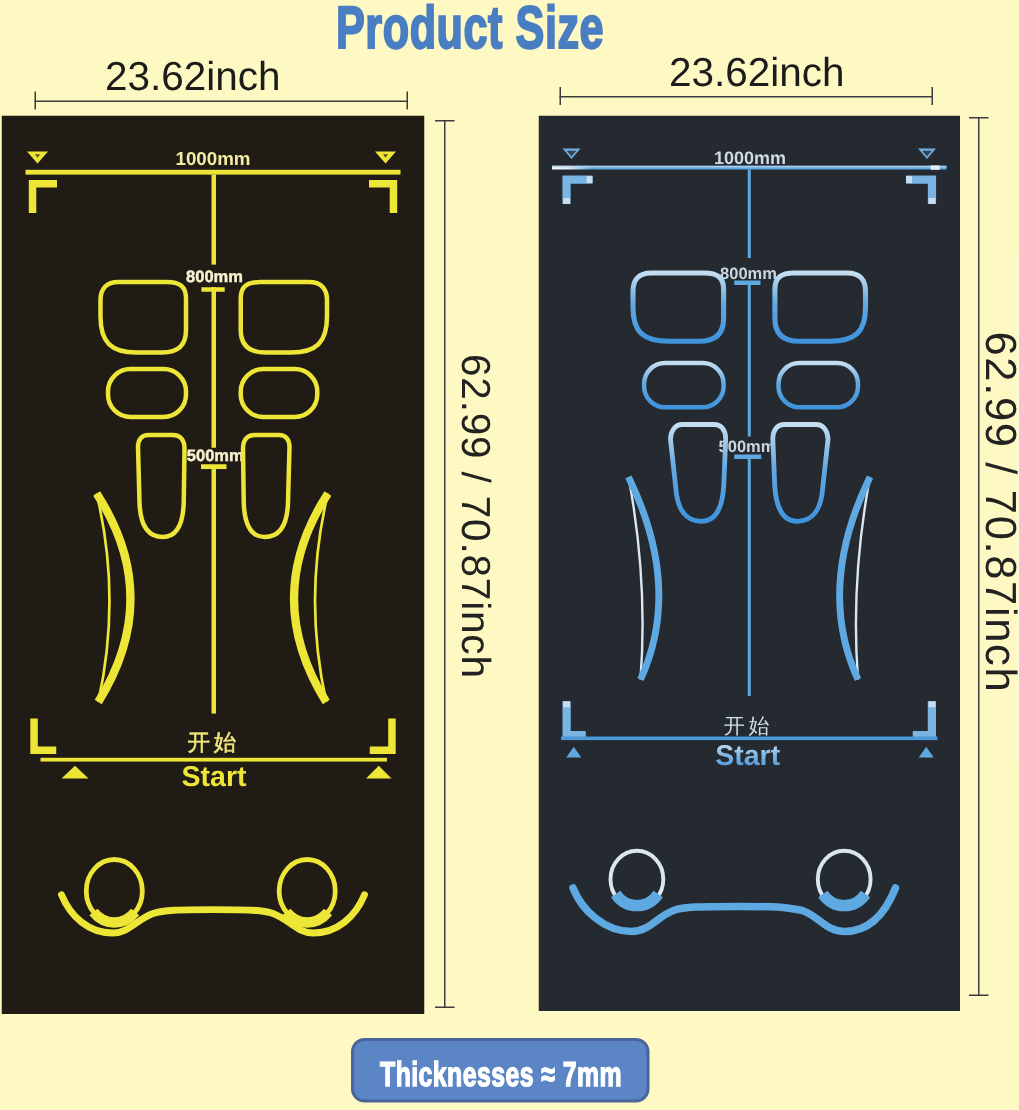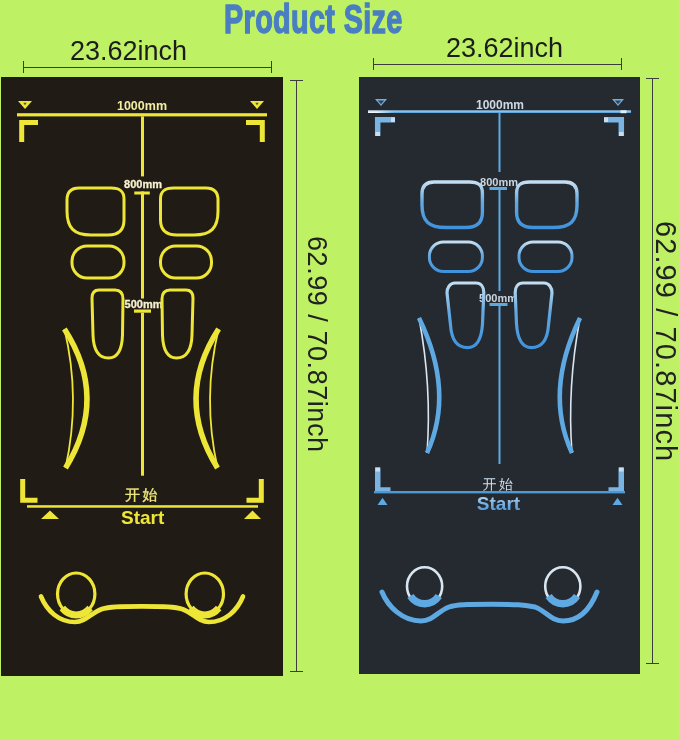--- a/index.html
+++ b/index.html
@@ -1,16 +1,16 @@
 <!DOCTYPE html>
 <html><head>
 <meta charset="utf-8">
 <style>
 html,body{margin:0;padding:0;background:#fff;}
-#page{position:relative;width:679px;height:740px;background:#bef264;font-family:"Liberation Sans",sans-serif;overflow:hidden;}
+#page{position:relative;width:679px;height:740px;background:#fef9c3;font-family:"Liberation Sans",sans-serif;overflow:hidden;}
 .abs{position:absolute;}
 .ctr{text-align:left;}
 </style>
 </head>
 <body>
 <div id="page">
 
 <div class="abs" style="left:224px;top:-3px;width:177px;"><span style="display:inline-block;font-size:40px;font-weight:bold;color:#4a7ec2;-webkit-text-stroke:1.4px #4a7ec2;letter-spacing:0.5px;transform:scaleX(0.72);transform-origin:0 0;white-space:nowrap;">Product Size</span></div>
 
 <div class="abs ctr" style="left:70px;top:36px;width:142px;font-size:27px;color:#1c1c1c;">23.62inch</div>
@@ -202,13 +202,16 @@
 <div class="abs" style="left:290px;top:671px;width:13px;height:1px;background:#3d3d3d;"></div>
 
 <div class="abs" style="left:301px;top:236px;height:212px;font-size:27px;letter-spacing:0.55px;color:#222;writing-mode:vertical-rl;white-space:nowrap;">62.99 / 70.87inch</div>
 
 <div class="abs" style="left:652px;top:78px;width:1px;height:586px;background:#3d3d3d;"></div>
 <div class="abs" style="left:646px;top:78px;width:13px;height:1px;background:#3d3d3d;"></div>
 <div class="abs" style="left:646px;top:663px;width:13px;height:1px;background:#3d3d3d;"></div>
 
 <div class="abs" style="left:649px;top:221px;height:236px;font-size:29px;letter-spacing:1.1px;color:#222;writing-mode:vertical-rl;white-space:nowrap;">62.99 / 70.87inch</div>
 
+<div class="abs" style="left:234px;top:692px;width:195px;height:39px;background:#5c85c6;border:2px solid #49659c;border-radius:9px;line-height:39px;">
+      <span style="position:absolute;left:50%;top:3px;transform:translateX(-50%) scaleX(0.72);font-size:23px;font-weight:bold;color:#fff;-webkit-text-stroke:0.9px #fff;letter-spacing:0.4px;white-space:nowrap;">Thicknesses ≈ 7mm</span>
+    </div>
 </div>
 
 </body></html>

